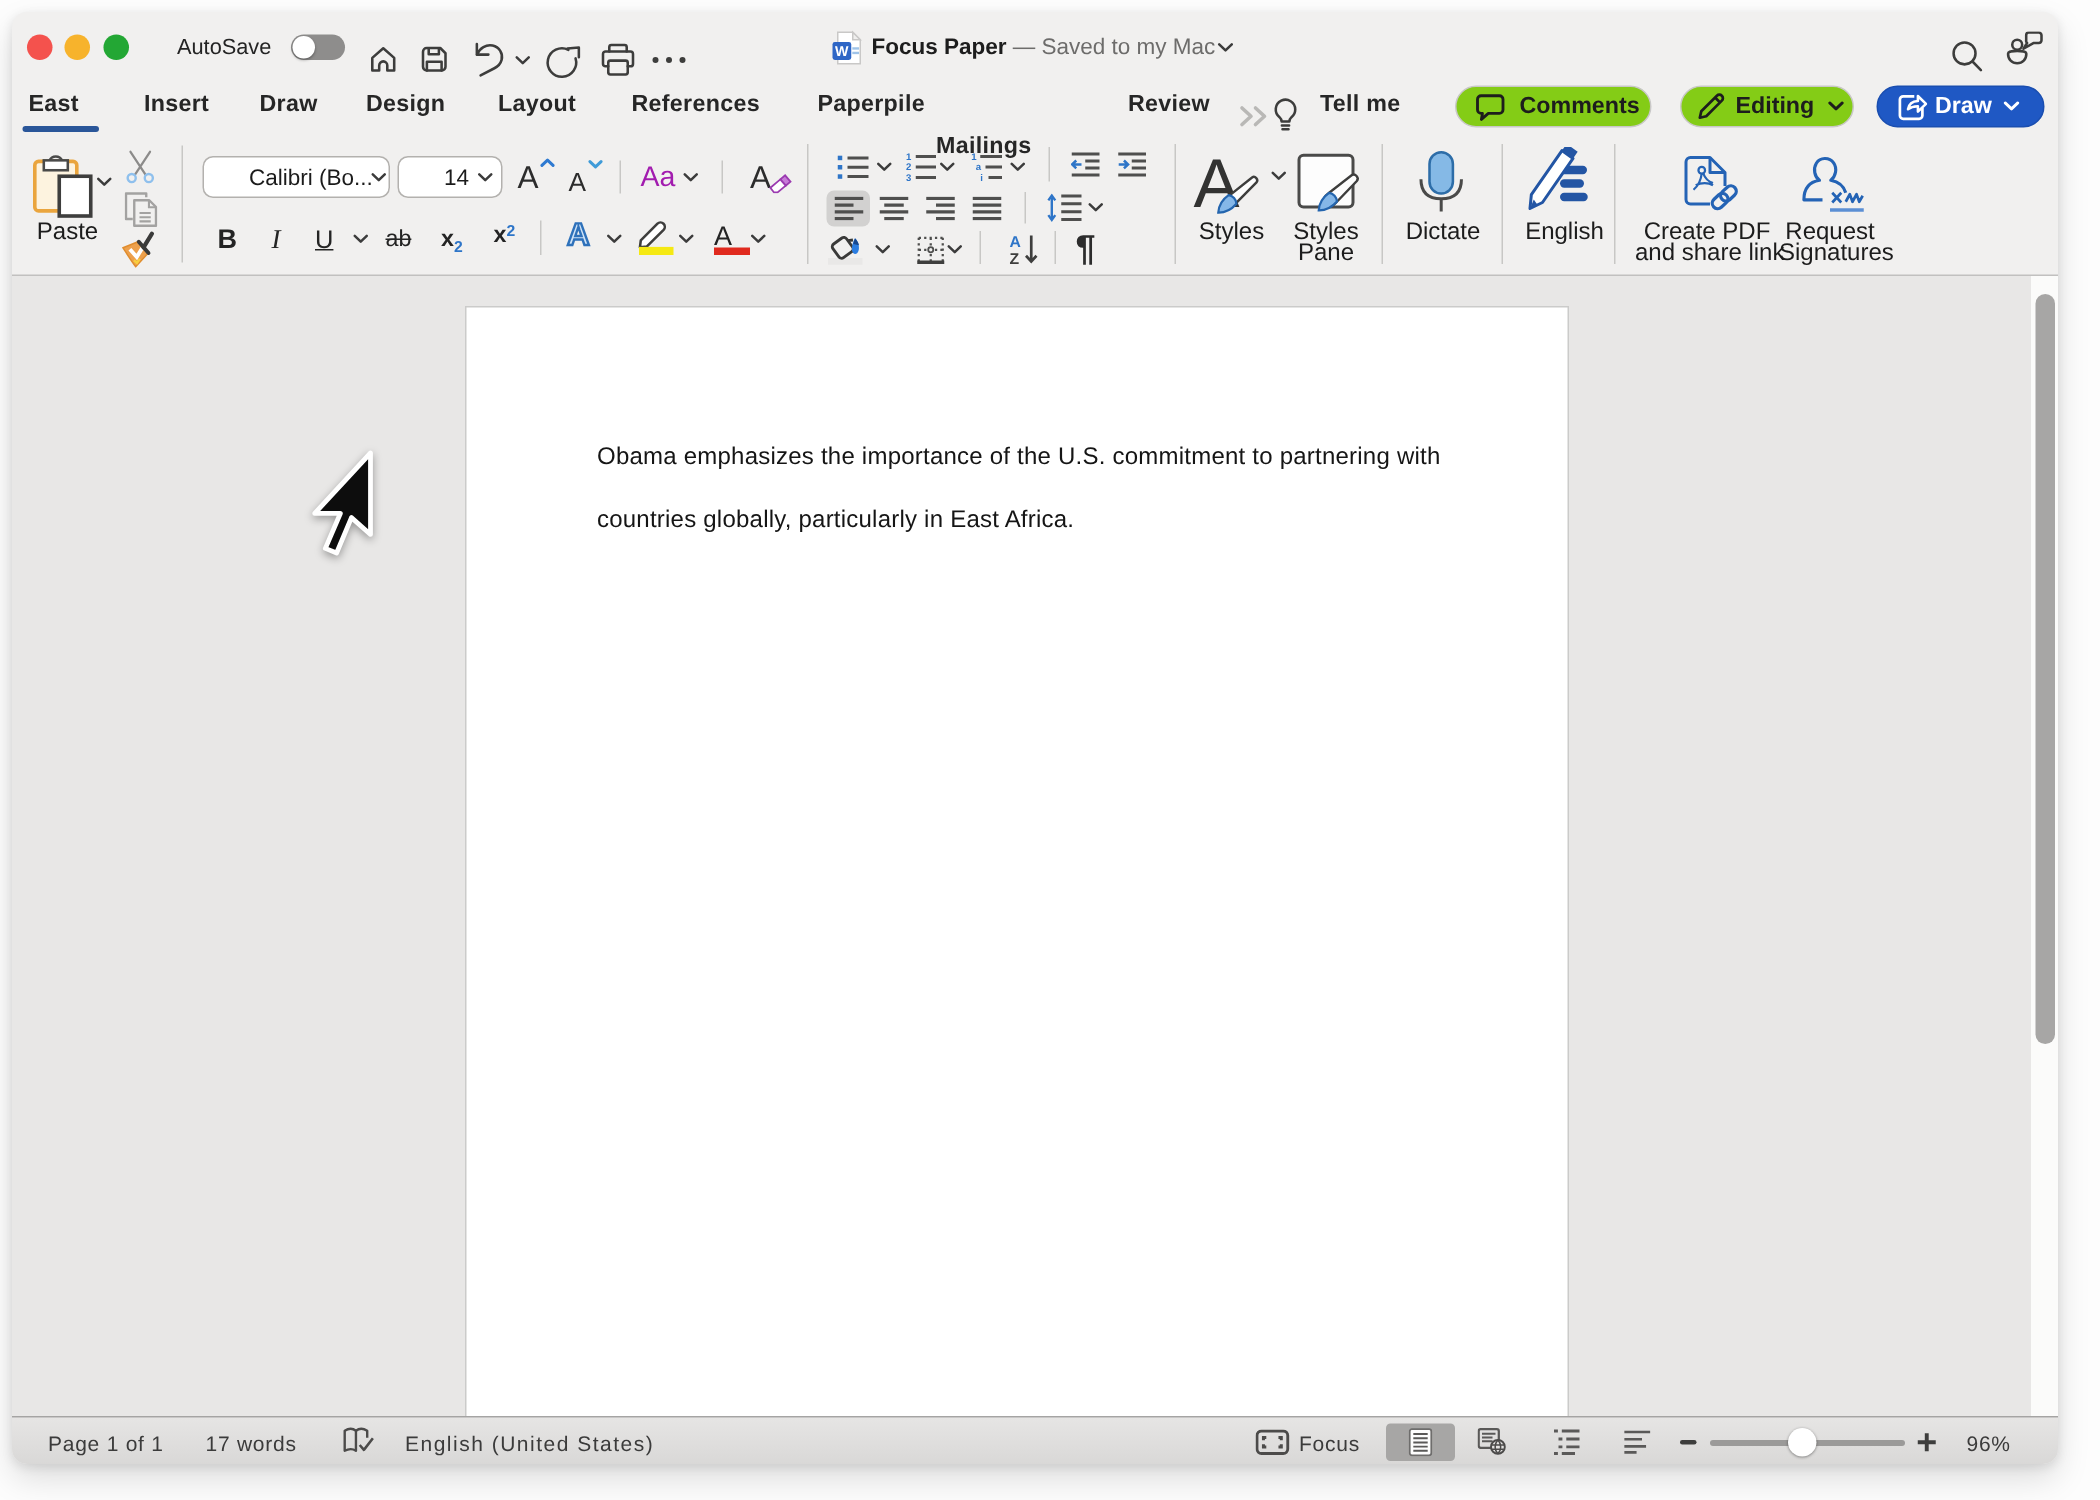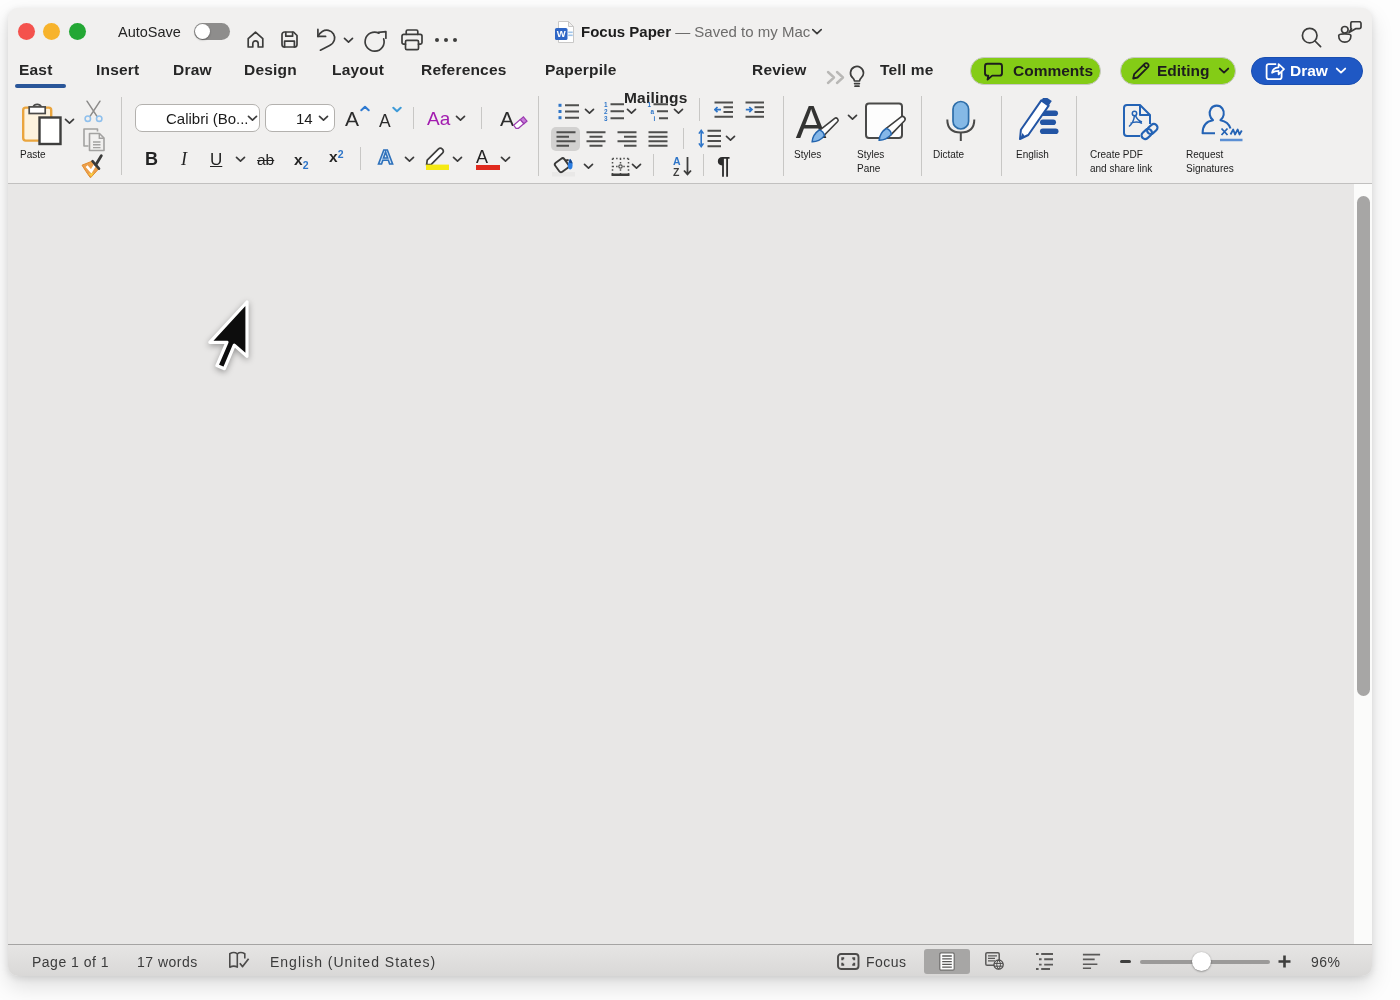--- a/index.html
+++ b/index.html
@@ -16,21 +16,21 @@
 #toggle::after { content:""; position:absolute; left:1px; top:1px; width:15px; height:15px; border-radius:50%; background:#fff; box-shadow:0 1px 2px rgba(0,0,0,.35); }
 #doc-title { position:absolute; left:573px; top:15px; font-size:15px; color:#6d6c6b; white-space:nowrap; }
 #doc-title b { color:#1d1d1d; font-weight:700; }
 
 .tab { position:absolute; top:53px; font-size:15.5px; font-weight:700; color:#262626; letter-spacing:0.2px; }
 #home-u { position:absolute; left:7px; top:76px; width:51px; height:3.5px; border-radius:2px; background:#2a5699; }
 .pillbtn { position:absolute; top:49px; height:28px; border:1px solid #c9c8c7; border-radius:14px; background:#84cc16; font-size:15.5px; font-weight:700; color:#1d1d1d; display:flex; align-items:center; justify-content:flex-start; }
 
 #ribbon { position:absolute; left:0; top:82px; width:100%; height:94px; border-bottom:1px solid #c1c0bf; }
 .vsep { position:absolute; width:1px; background:#c8c7c5; }
-.rlabel { position:absolute; font-size:10px; color:#1c1c1c; white-space:nowrap; line-height:14px; }
+.rlabel { position:absolute; font-size:16px; color:#1c1c1c; text-align:center; white-space:nowrap; line-height:14px; }
 .selbox { position:absolute; top:13.5px; height:28.5px; background:#fff; border:1px solid #b3b1ae; border-radius:7px; font-size:15px; color:#1b1b1b; }
 .selbox span { position:absolute; left:10px; top:5.5px;margin-left:20px; }
 .ri { position:absolute; }
 
 #docarea { position:absolute; left:0; top:176px; width:1346px; height:760px; background:#e8e7e6; }
 #page { position:absolute; left:302px; top:20px; width:736px; height:740px; background:#fff; border:1px solid #cbcbca; border-bottom:none; }
 #page p { position:absolute; left:87px; font-size:16px; line-height:16px; color:#151515; letter-spacing:0.15px; white-space:nowrap; }
 #scrollgutter { position:absolute; left:1346px; top:176px; width:18px; height:760px; background:#fbfbfa; }
 #scrollthumb { position:absolute; left:3px; top:12px; width:13px; height:500px; border-radius:6.5px; background:#a7a6a5; }
 
@@ -403,20 +403,24 @@
   <svg class="ri" style="left:1186px;top:10px;" width="58" height="44" viewBox="0 0 58 44">
     <path d="M36.5 28.5 C35 23.5 30.8 21 26.5 20.2 C29.8 17.8 31 12.3 28.4 8.6 C25.6 4.6 19.4 4.7 16.9 8.8 C14.6 12.6 15.7 17.9 19 20.2 C12.3 21.3 8.6 25.6 8.6 33.2 L21 33.2" fill="none" stroke="#2463b5" stroke-width="2.1" stroke-linejoin="round"></path>
     <path d="M27.5 28.5 L33.5 35 M33.5 28.5 L27.5 35" stroke="#2463b5" stroke-width="1.8"></path>
     <path d="M36.5 34.5 L39.2 29.5 L41 34.5 L43.7 29.5 L45.5 34.5 L47.8 30.5" fill="none" stroke="#2463b5" stroke-width="1.8" stroke-linejoin="round"></path>
     <path d="M26 40 L48.5 40" stroke="#5b8fd4" stroke-width="2.4"></path>
   </svg>
   <span class="rlabel" style="left:1178px;top:58px;width:68px;">Request<br>Signatures</span>
   </div>
 
   <div id="docarea">
+    <div id="page">
+      <p style="top:91.5px;">Obama emphasizes the importance of the U.S. commitment to partnering with</p>
+      <p style="top:133.5px;">countries globally, particularly in East Africa.</p>
+    </div>
     <svg style="position:absolute;left:197px;top:115px;filter:drop-shadow(0 2px 3px rgba(0,0,0,.35));" width="48" height="74" viewBox="0 0 48 74">
       <path d="M42 3 L42 57.3 L29.3 46.1 L19.4 69.7 L11.9 66.6 L21.9 43.3 L4.8 43.3 Z" fill="#0d0d0d" stroke="#fff" stroke-width="3.2" stroke-linejoin="round"></path>
     </svg>
   </div>
   <div id="scrollgutter">
       <div id="scrollthumb"></div>
     </div>
 
   <div id="statusbar">
     <span class="sb" style="left:24px;">Page 1 of 1</span>

